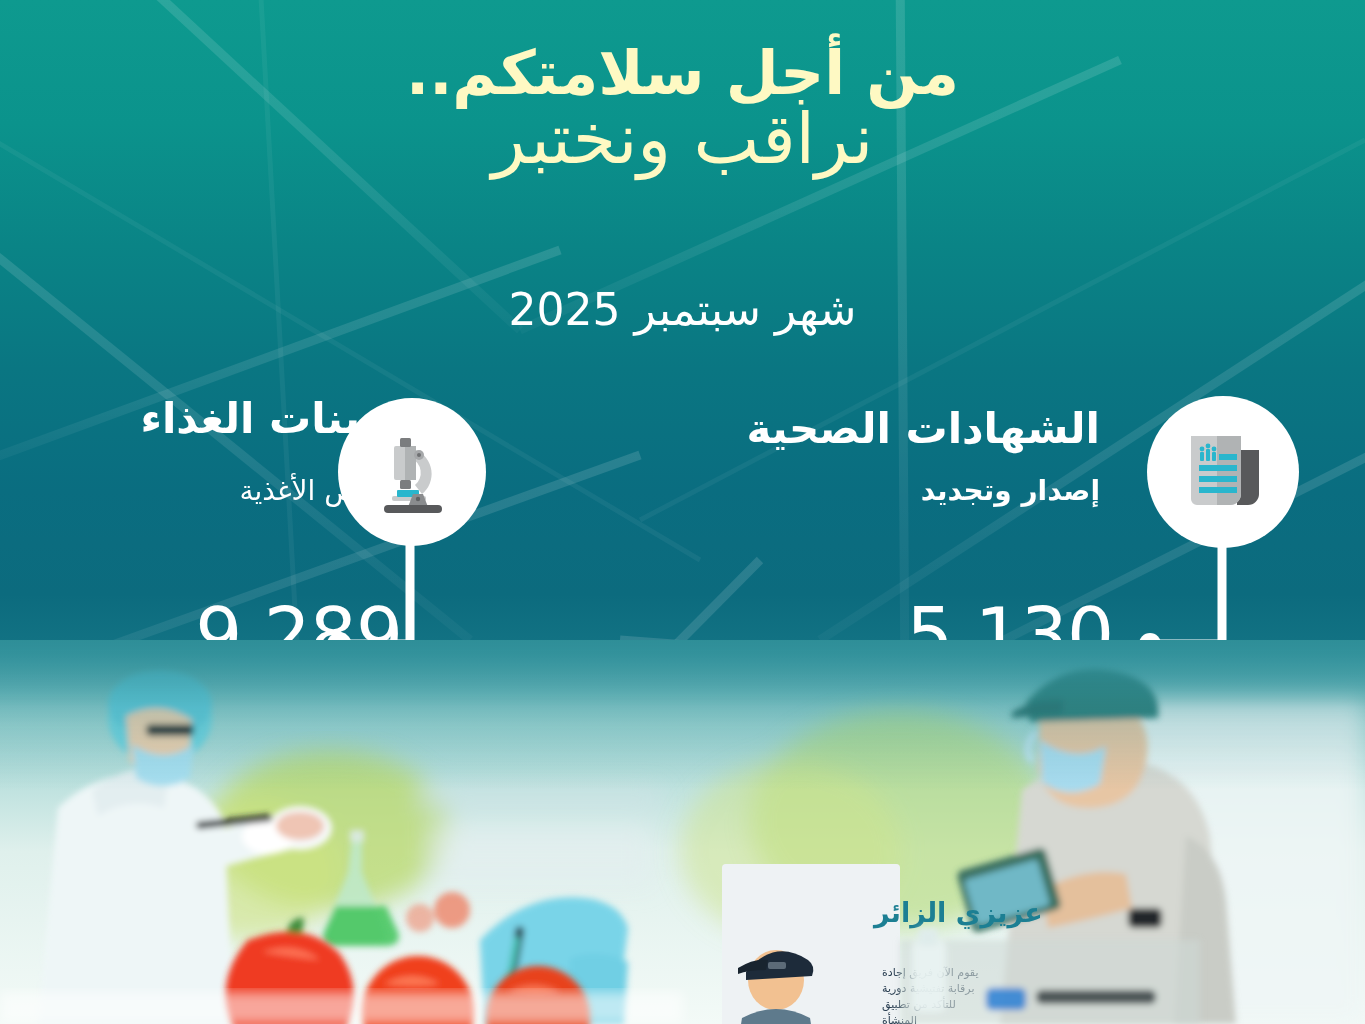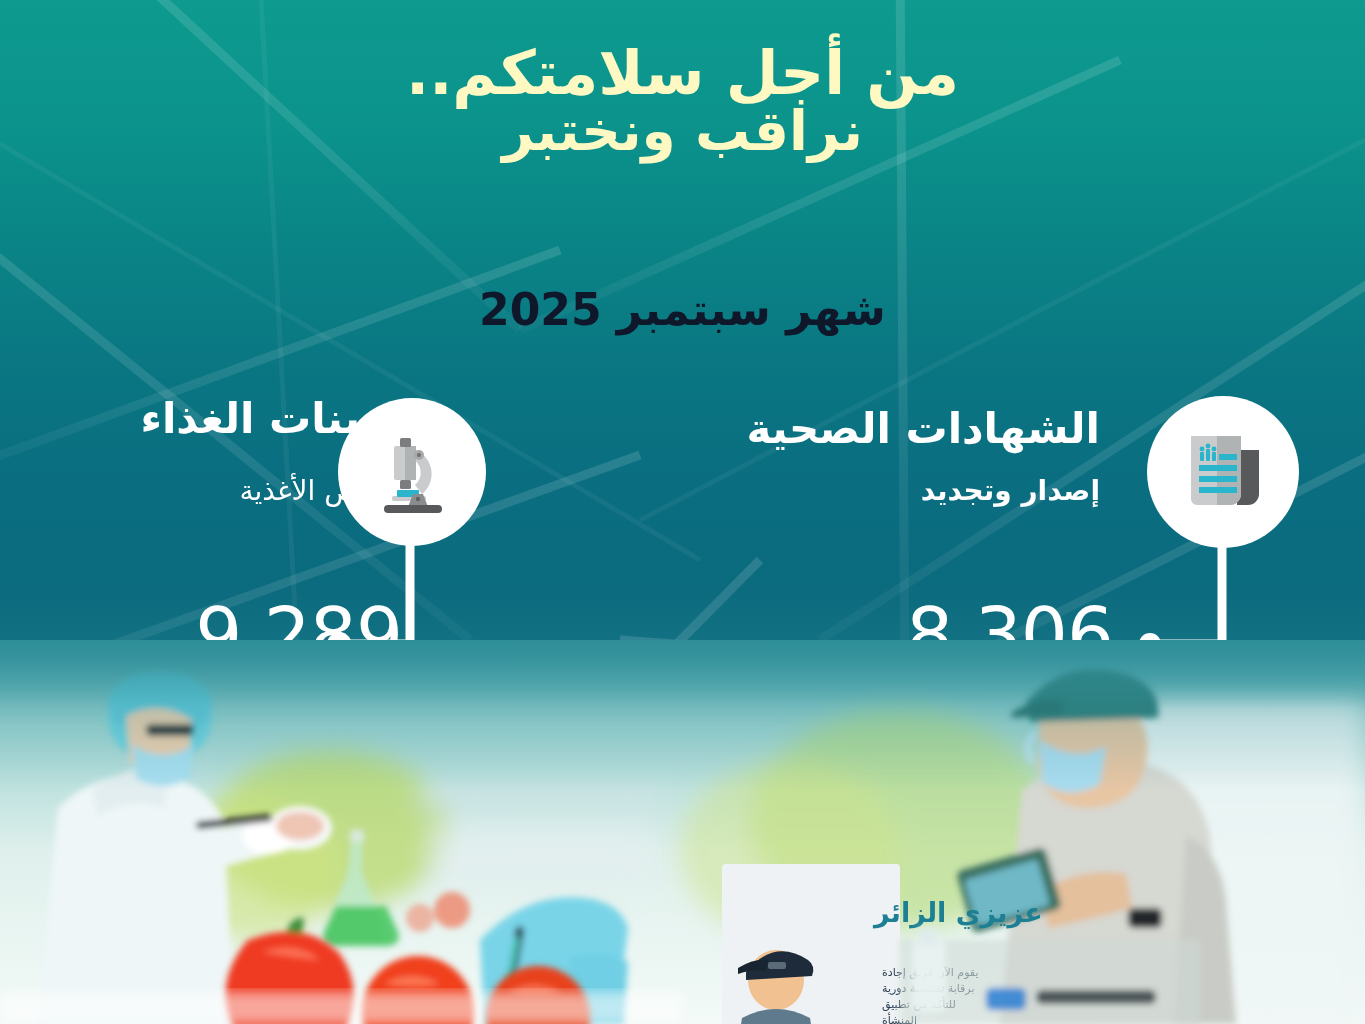--- a/index.html
+++ b/index.html
@@ -47,29 +47,29 @@
     line-height:1.03;
     letter-spacing:0px;
   }
   .headline .l1{
     display:block;
     font-size:61px;font-weight:700;
     direction:rtl;unicode-bidi:embed;
   }
   .headline .l2{
     display:block;
-    font-size:55px;font-weight:700;
+    font-size:70px;font-weight:400;
     direction:rtl;unicode-bidi:embed;
     margin-top:-2px;
   }
 
   .subhead{
     position:absolute;top:284px;left:0;right:0;
-    text-align:center;color:#0f172a;
-    font-size:44px;font-weight:700;
+    text-align:center;color:#ffffff;
+    font-size:44px;font-weight:400;
     direction:rtl;unicode-bidi:embed;
   }
 
   
   .stat{position:absolute;}
 
   .stat .title{
     position:absolute;white-space:nowrap;
     color:#ffffff;font-size:42px;font-weight:700;
     direction:rtl;unicode-bidi:embed;
@@ -142,21 +142,21 @@
   </div>
 
   <div class="subhead">شهر سبتمبر 2025</div>
 
   <div class="stat" style="left:690px;top:380px;width:660px;height:300px;">
 
     <div class="title" style="right:250px;top:24px;">الشهادات الصحية</div>
 
     <div class="sub" style="right:250px;top:94px;font-weight:bold;">إصدار وتجديد</div>
 
-    <div class="value" style="right:237px;top:212px;">8,306</div>
+    <div class="value" style="right:237px;top:212px;">5,130</div>
 
     <div class="connector" style="left:440px;top:160px;width:130px;height:120px;">
       <svg viewBox="0 0 130 120" xmlns="http://www.w3.org/2000/svg" aria-hidden="true">
         <path d="M 92 0 L 92 104 L 26 104" stroke="#ffffff" stroke-width="9" fill="none" stroke-linecap="square"></path>
         <circle cx="20" cy="104" r="11" fill="#ffffff"></circle>
       </svg>
     </div>
 
     <div class="badge" style="left:457px;top:16px;width:152px;height:152px;">
       <span>

